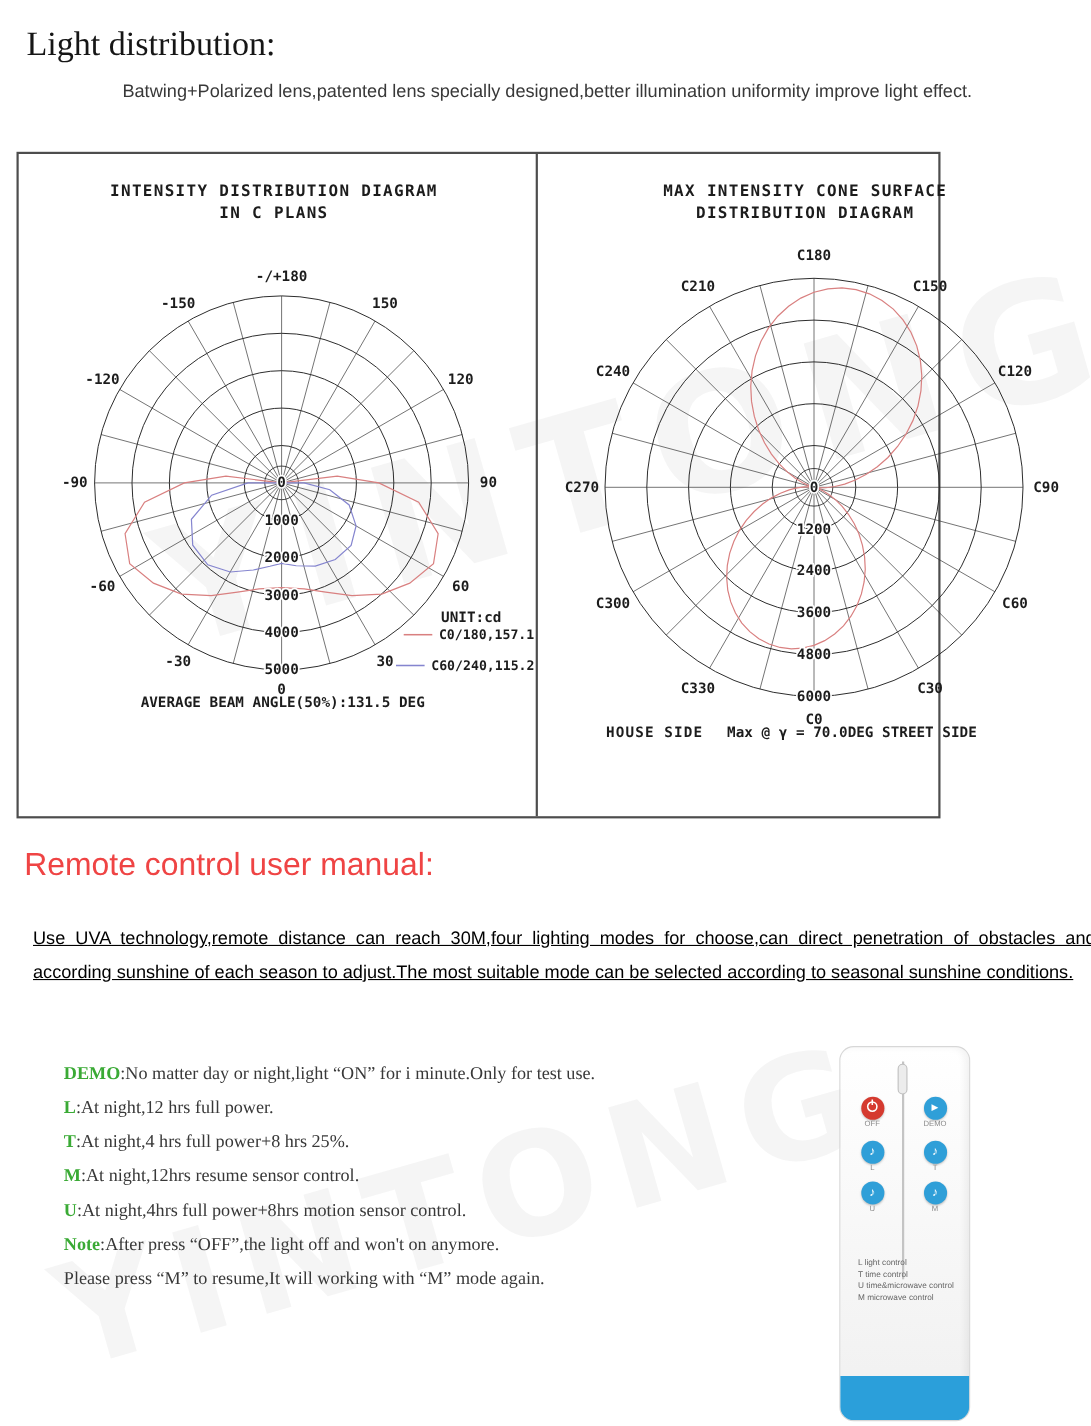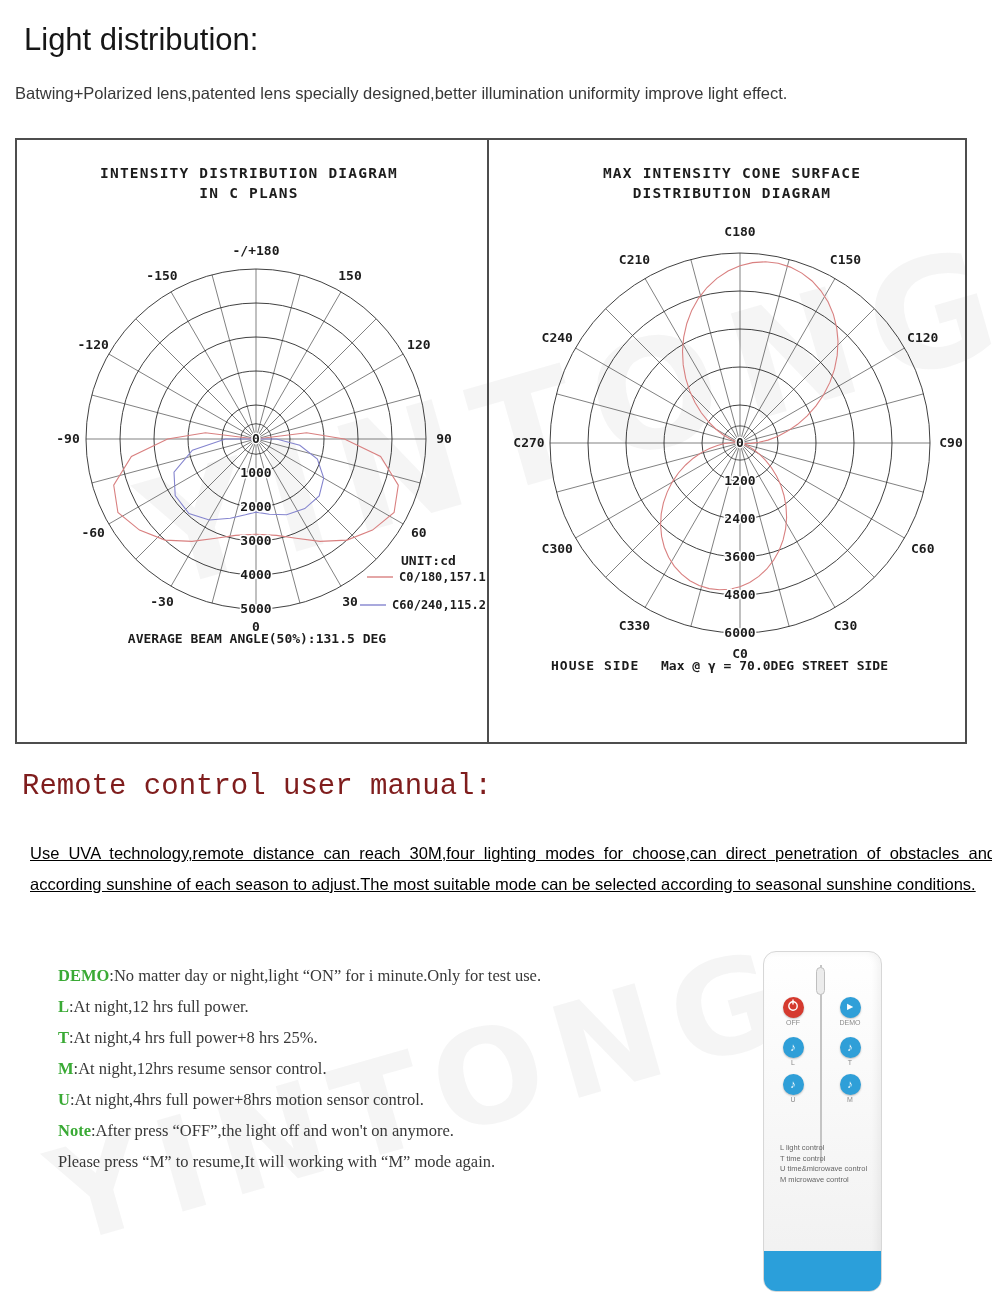--- a/index.html
+++ b/index.html
@@ -3,28 +3,28 @@
 <meta charset="utf-8">
 <style>
   html,body{margin:0;padding:0;background:#fff;}
   .page{position:relative;width:992px;height:1296px;background:#fff;overflow:hidden;
         font-family:"Liberation Sans",sans-serif;color:#3a3a3a;}
   .page *{box-sizing:border-box;}
   .wm{position:absolute;font-family:"DejaVu Sans",sans-serif;font-weight:bold;
       color:rgba(120,120,120,0.07);pointer-events:none;white-space:nowrap;}
   .wm1{top:330px;left:130px;font-size:150px;letter-spacing:18px;transform:rotate(-16deg);}
   .wm2{top:1020px;left:40px;font-size:130px;letter-spacing:14px;transform:rotate(-16deg);}
-  h1.sec-title{position:absolute;left:24px;top:22px;margin:0;font-family:Liberation Sans, sans-serif;
+  h1.sec-title{position:absolute;left:24px;top:22px;margin:0;font-family:Liberation Serif, serif;
       font-size:31px;font-weight:500;color:#161616;}
-  h2.sec-title2{position:absolute;left:22px;top:770px;margin:0;font-family:Liberation Mono, monospace;
-      font-size:29px;font-weight:500;color:#7f1d1d;}
-  .p1{position:absolute;left:15px;top:84px;margin:0;font-size:16.5px;width:965px;color:#383838;}
+  h2.sec-title2{position:absolute;left:22px;top:770px;margin:0;font-family:Liberation Sans, sans-serif;
+      font-size:29px;font-weight:500;color:#ef4444;}
+  .p1{position:absolute;left:15px;top:74px;margin:0;font-size:16.5px;width:965px;color:#383838;text-align:center;}
   .p2{position:absolute;left:14px;top:822px;margin:16px;font-size:16.5px;line-height:31px;width:966px;
       text-align:justify;color:#000000;text-decoration:underline;}
-  .chart-box{position:absolute;left:15px;top:138px;width:952px;height:606px;border:2px solid #4d4d4d;}
+  .chart-box{position:absolute;left:15px;top:138px;width:840px;height:606px;border:2px solid #4d4d4d;}
   .chart-box svg{position:absolute;top:0;}
   #chart-left{left:0;}
   #chart-right{left:472px;}
   .divider{position:absolute;left:470px;top:0;width:2px;height:100%;background:#4d4d4d;}
   .modes{position:absolute;left:58px;top:966px;width:660px;font-family:Liberation Serif, serif;}
   .mode-row{height:31px;font-size:16.5px;color:#383838;white-space:nowrap;}
   .mode-key{font-weight:bold;}
   .remote{position:absolute;left:763px;top:951px;width:119px;height:341px;}
   .rc-body{position:absolute;left:0;top:0;right:0;bottom:0;background:linear-gradient(180deg,#ffffff,#f0f0f0);
       border:1px solid #d7d7d7;border-radius:13px;box-shadow:inset -4px 0 7px rgba(0,0,0,0.05);}

